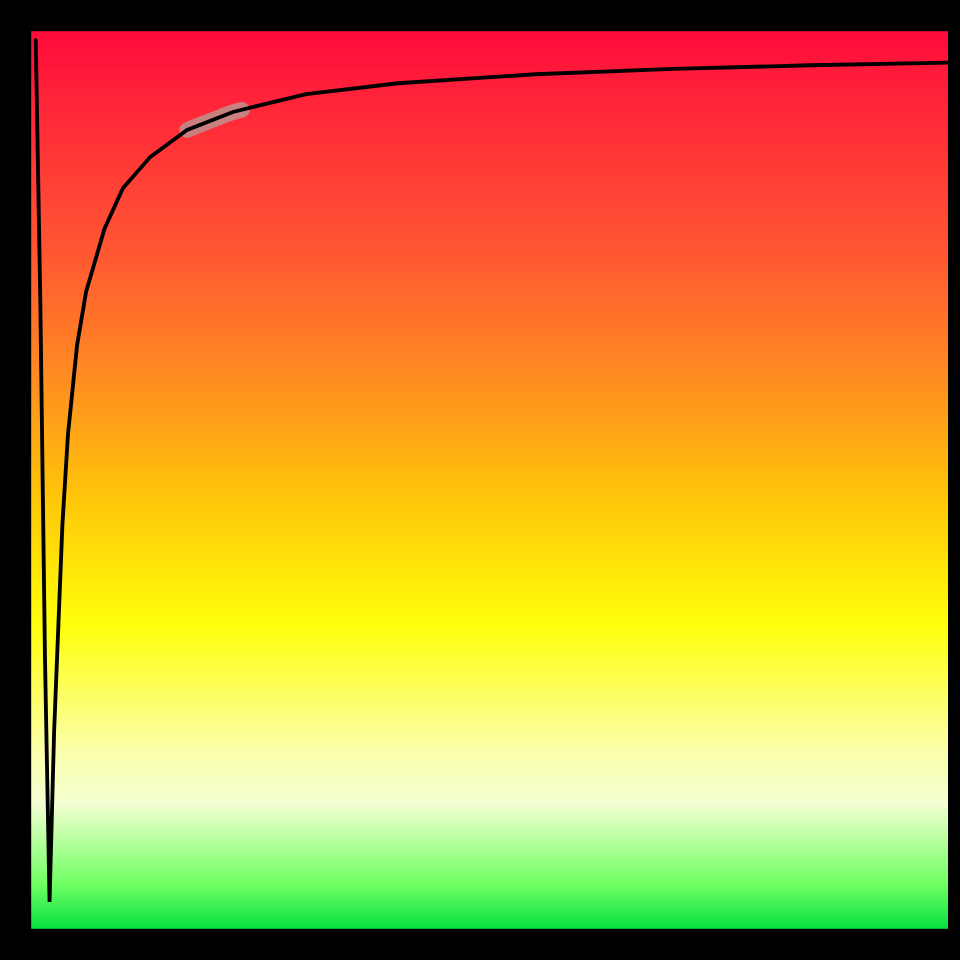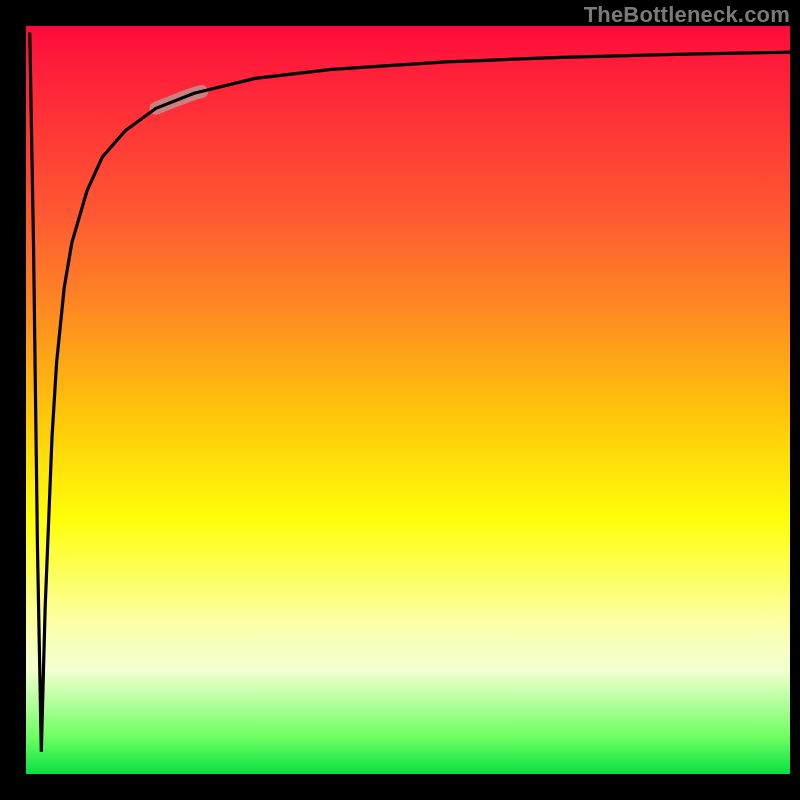--- a/index.html
+++ b/index.html
@@ -58,21 +58,20 @@
     height: 748px; 
     z-index: 3;
     overflow: visible;
   }
 </style>
 </head>
 <body>
 
 <div class="outer">
 
-  <div class="watermark">TheBottleneck.com</div>
 
   <div class="plot-frame"></div>
 
   <svg class="curve-layer" viewBox="0 0 764 748" preserveAspectRatio="none">
 
     <path d="M129.9 82.3 L135.6 80.0 L141.3 77.8 L147.1 75.5 L152.8 73.3 L158.5 71.1 L164.3 68.8 L170.0 66.9 L175.7 65.5" stroke="#c98080" stroke-width="13" stroke-linecap="round" fill="none"></path>
 
     <path d="M3.8 7.5 L7.6 224.4 L11.5 523.6 L15.3 725.6 L19.1 583.4 L26.0 411.4 L30.6 336.6 L38.2 261.8 L45.8 216.9 L61.1 164.6 L76.4 130.9 L99.3 104.7 L129.9 82.3 L168.1 67.3 L229.2 52.4 L305.6 43.4 L420.2 35.9 L534.8 31.4 L649.4 28.4 L764.0 26.2" stroke="#000000" stroke-width="3.2" stroke-linecap="round" fill="none"></path>
   </svg>
 

